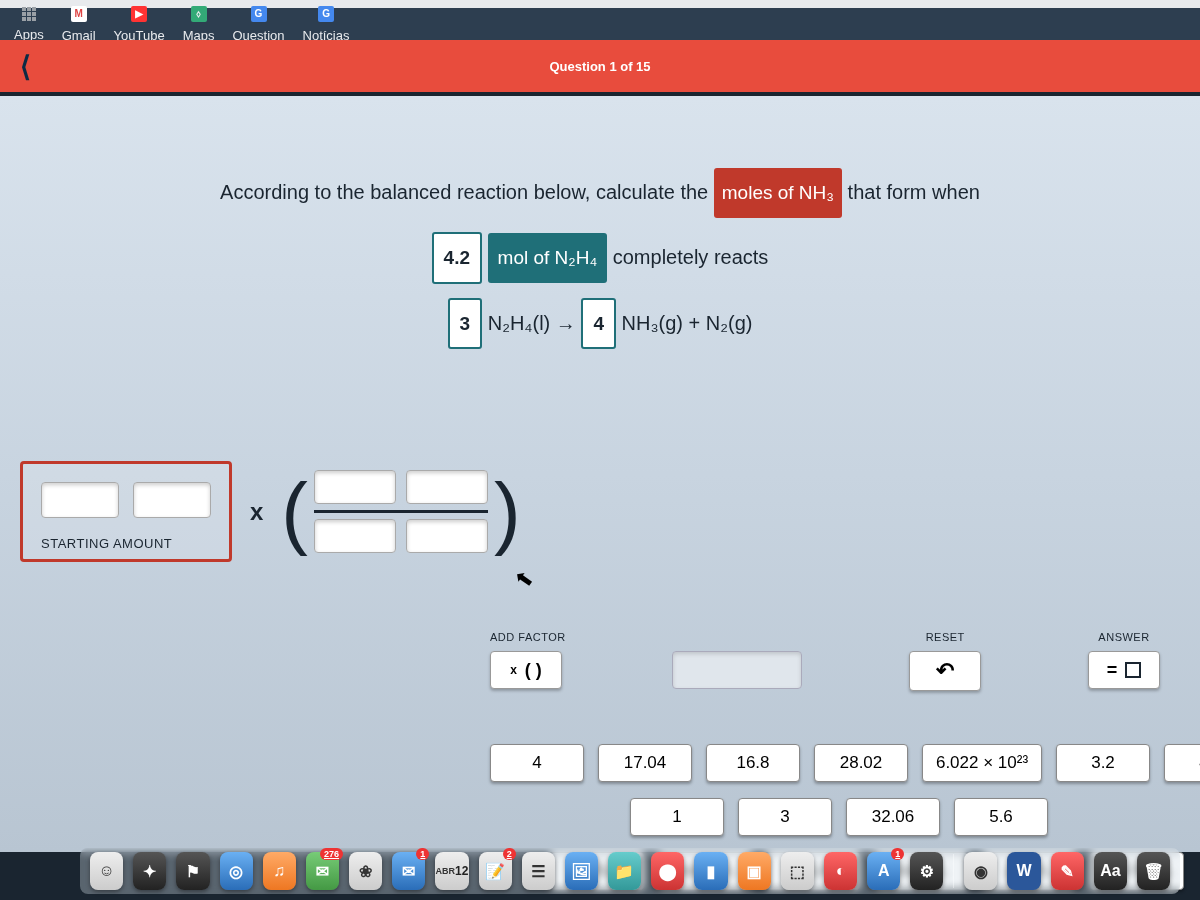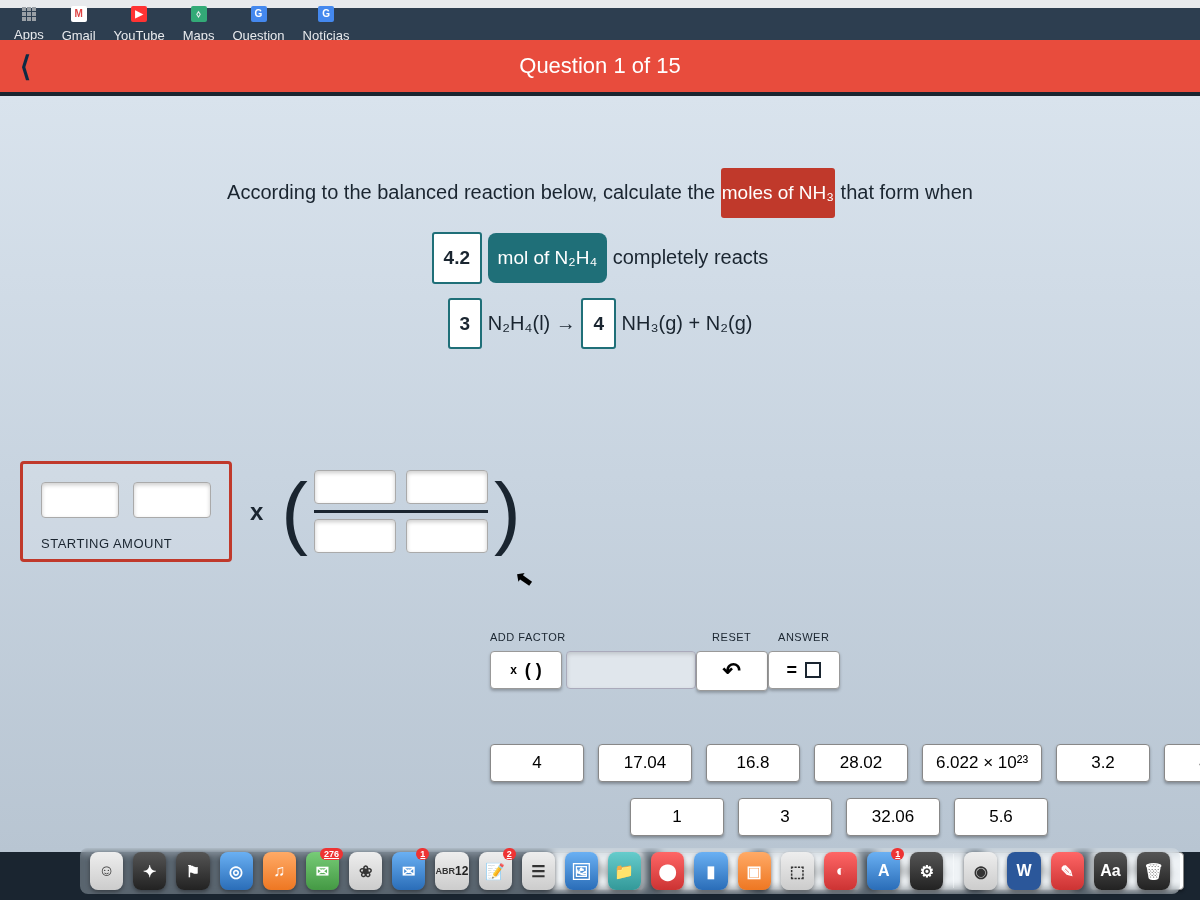--- a/index.html
+++ b/index.html
@@ -11,27 +11,27 @@
   
   .bookmarks { height: 32px; background: #2d3e50; display: flex; align-items: center; gap: 18px; padding: 0 14px; font-size: 13px; color: #e8eaed; }
   .bookmarks .bk { display: flex; align-items: center; gap: 6px; cursor: pointer; flex-direction: column; }
   .bk-icon { width: 16px; height: 16px; display:flex; align-items:center; justify-content:center; border-radius:2px; font-size:10px; font-weight:bold; }
   .apps-grid { display:grid; grid-template-columns:repeat(3,4px); grid-template-rows:repeat(3,4px); gap:1px; }
   .apps-grid span { background:#9aa0a6; }
 
   
   .q-header { height: 52px; background: #e84c3d; display:flex; align-items:center; position:relative; }
   .q-back { color:#0d2a44; font-size:28px; padding:0 20px; cursor:pointer; font-weight:bold; }
-  .q-title { position:absolute; left:50%; transform:translateX(-50%); color:#fff; font-size:22px; }
+  .q-title { position:absolute; left:50%; transform:translateX(-50%); color:#fff; font-size:13px;font-weight:bold; }
 
   
   .content { position:absolute; top:96px; left:0; right:0; bottom:48px; background:linear-gradient(180deg,#d9e3ed 0%, #c8d4e0 50%, #b8c5d2 100%); }
   .prompt { text-align:center; padding: 72px 40px 0; font-size:20px; color:#1a2530; line-height:2.2; }
-  .chip-red { background:#c0392b; color:#fff; padding:4px 1px; border-radius:3px; display:inline-block; font-size:19px; }
-  .chip-teal { background:#1f6f78; color:#fff; padding:4px 10px; border-radius:8px; display:inline-block; font-size:19px; }
+  .chip-red { background:#c0392b; color:#fff; padding:4px 8px; border-radius:3px; display:inline-block; font-size:19px; }
+  .chip-teal { background:#1f6f78; color:#fff; padding:4px 10px; border-radius:3px; display:inline-block; font-size:19px; }
   .chip-teal-box { background:#fff; border:2px solid #1f6f78; color:#1a2530; padding:3px 10px; border-radius:3px; display:inline-block; font-size:19px; font-weight:bold; min-width:28px; text-align:center;}
   .eq-text { font-size:20px; color:#1a2530; }
   .prompt-row { margin-top:14px; }
 
   
   .work-row { position:absolute; top:365px; left:20px; display:flex; align-items:center; gap:18px; }
   .start-box { border:3px solid #c0392b; background:rgba(255,255,255,0.15); padding:18px 18px 8px; border-radius:4px; }
   .start-box .slots { display:flex; gap:14px; margin-bottom:18px;}
   .slot { width:78px; height:36px; background:#fff; border:1px solid #aaa; border-radius:4px; box-shadow:inset 0 2px 4px rgba(0,0,0,0.2); }
   .start-label { font-size:13px; color:#1a2530; letter-spacing:0.5px; }
@@ -40,21 +40,21 @@
   .paren { font-size:80px; font-weight:300; line-height:0.8; }
   .frac { display:flex; flex-direction:column; gap:6px;}
   .frac-line { border-top:3px solid #1a2530; }
   .frac .slots { display:flex; gap:10px; }
   .frac .slot { width:82px; height:34px; }
 
   
   .cursor { position:absolute; top:470px; left:515px; font-size:22px; color:#000; transform:rotate(-10deg); z-index:50; }
 
   
-  .controls { position:absolute; top:535px; left:490px; right:40px; display:flex; font-size:12px; color:#1a2530; }
+  .controls { position:absolute; top:535px; left:490px; right:40px; display:flex; justify-content:space-between; font-size:12px; color:#1a2530; }
   .ctrl-group { text-align:center; }
   .ctrl-label { font-size:11px; letter-spacing:0.5px; margin-bottom:8px; }
   .ctrl-btn { background:#fff; border:1px solid #999; border-radius:4px; padding:6px 14px; font-size:18px; font-weight:bold; cursor:pointer; box-shadow:0 2px 3px rgba(0,0,0,0.25), inset 0 1px 0 #fff; min-width:72px; min-height:38px; display:flex; align-items:center; justify-content:center; gap:8px;}
   .ctrl-btn .eq-box { width:16px; height:16px; border:2px solid #1a2530; display:inline-block; }
   .ctrl-btn.reset-arrow { font-size:22px; }
   .placeholder-btn { background:#e0e6ec; border:1px solid #aab; border-radius:4px; min-width:130px; min-height:38px; box-shadow:inset 0 2px 4px rgba(0,0,0,0.15); }
   .tile { background:#fff; border:1px solid #888; border-radius:4px; padding:8px 0; font-size:17px; cursor:pointer; text-align:center; box-shadow:0 2px 3px rgba(0,0,0,0.3), inset 0 1px 0 #fff; min-width:94px;}
   .tiles-wrap { position:absolute; top:648px; left:490px; right:30px; }
   .row-a, .row-b, .row-c { display:flex; gap:14px; margin-bottom:16px; }
   .row-b { margin-left:140px; }

